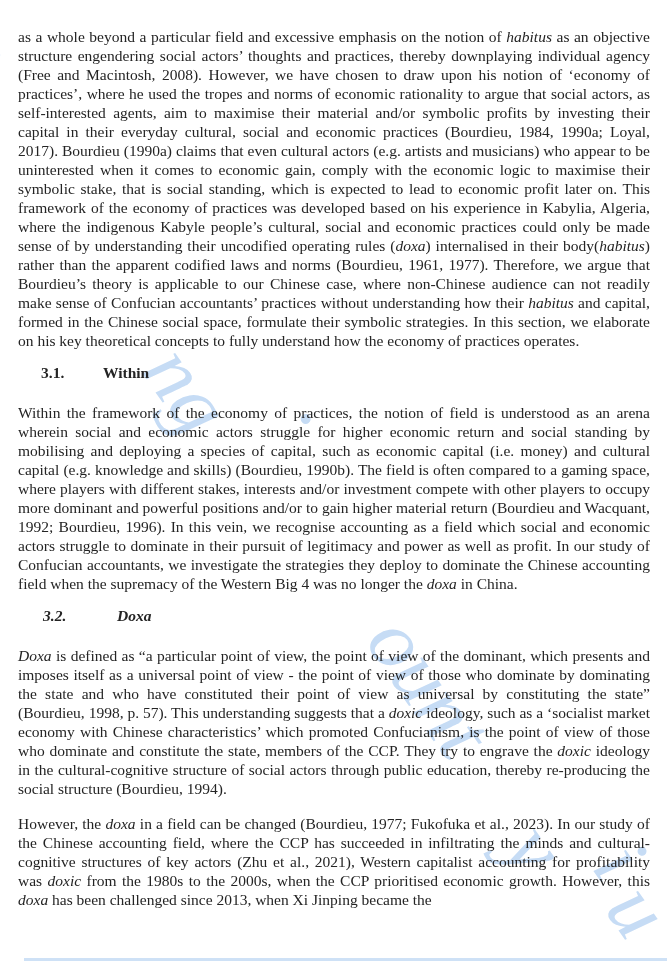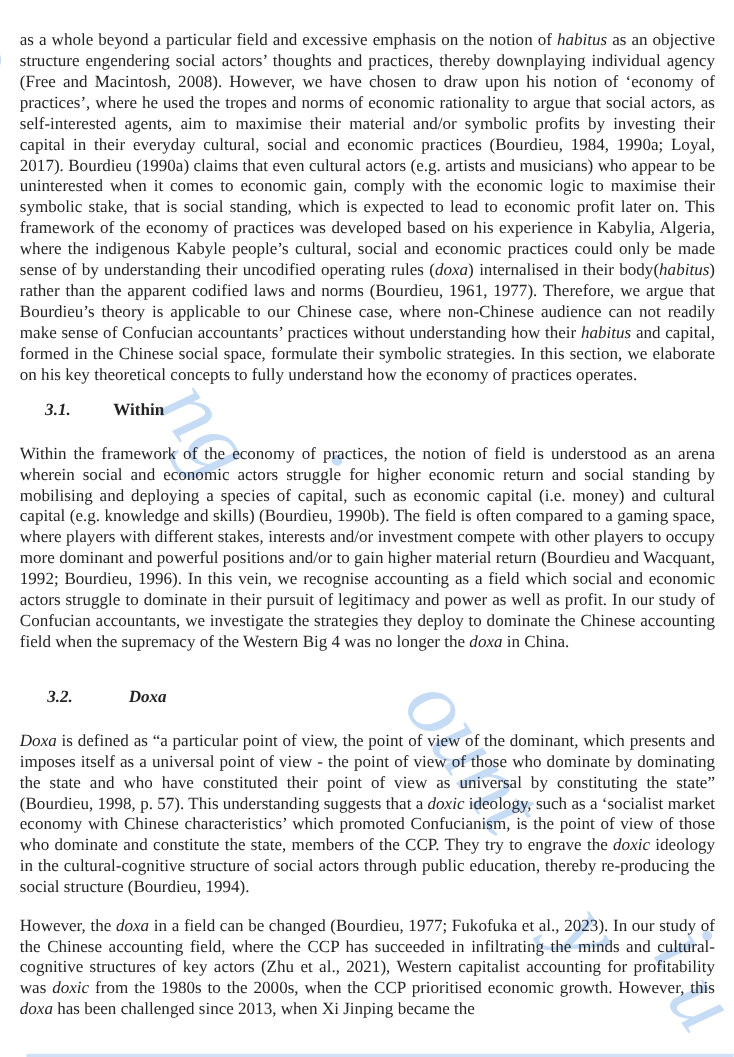--- a/index.html
+++ b/index.html
@@ -55,24 +55,23 @@
   .heading {
     font-size: 15.5px;
     line-height: 20px;
     font-weight: bold;
     margin: -3px 0 20px 0;
   }
   .heading .hnum {
     display: inline-block;
     margin-left: 23px;
     width: 62px;
-    font-style: italic;
   }
   .heading.h-italic { font-style: italic; }
-  .heading.h-italic .hnum { margin-left: 25px; width: 74px; margin-top: 18px; }
+  .heading.h-italic .hnum { margin-left: 25px; width: 74px; }
 </style>
 </head>
 <body>
 
 <div id="watermark-layer">
     <div class="wm-frag" style="left: 8px; top: 9px; font-size: 84px; transform: rotate(55deg); color: rgb(198, 220, 245);">o</div>
     <div class="wm-frag" style="left: 6px; top: 66px; font-size: 84px; transform: rotate(55deg); color: rgb(198, 220, 245);">o</div>
     <div class="wm-frag" style="left: 198px; top: 331px; font-size: 84px; transform: rotate(55deg); color: rgb(198, 220, 245);">ng</div>
     <div class="wm-frag" style="left: 355px; top: 374px; font-size: 84px; transform: rotate(55deg); color: rgb(198, 220, 245);">.</div>
     <div class="wm-frag" style="left: 421px; top: 601px; font-size: 84px; transform: rotate(55deg); color: rgb(198, 220, 245);">ount</div>

